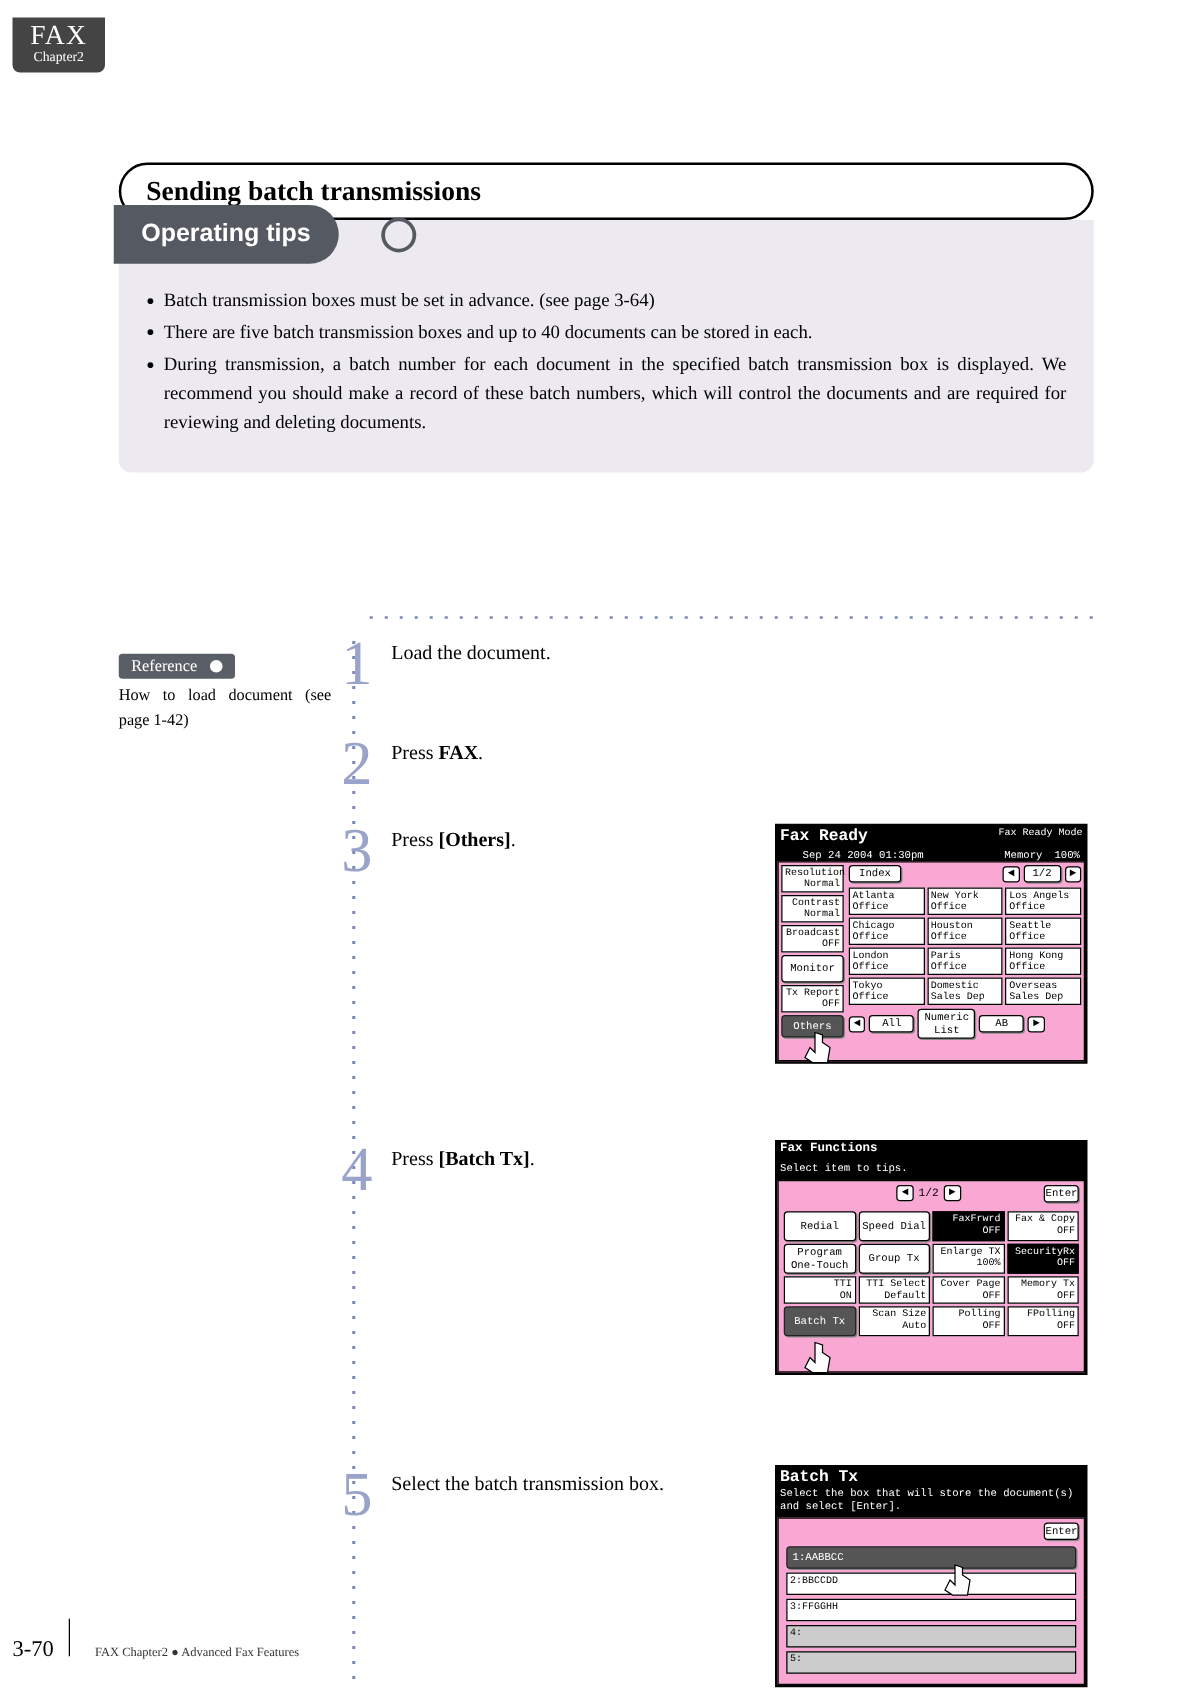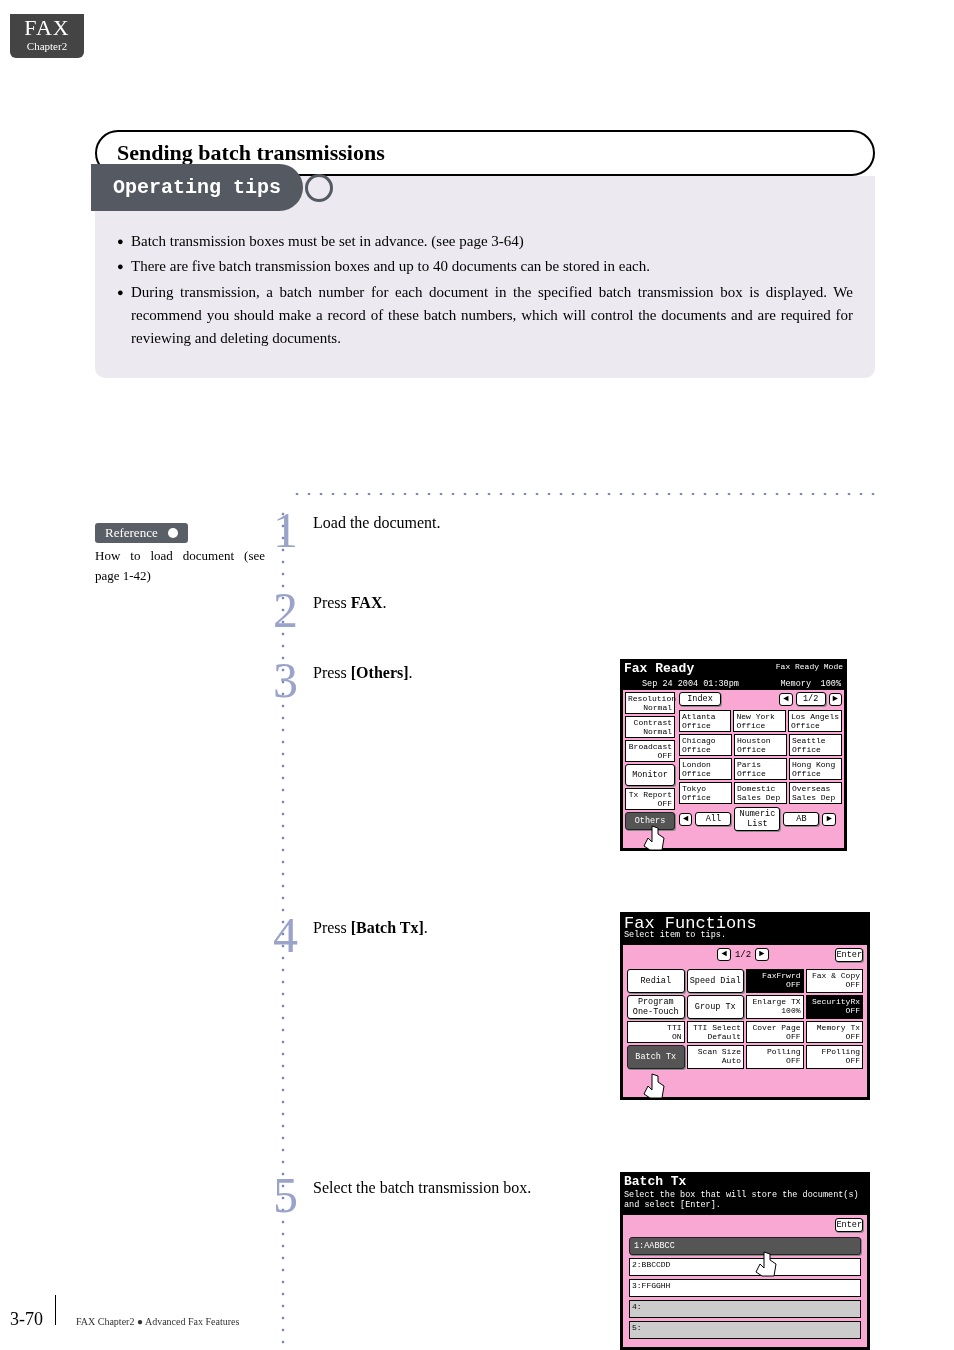--- a/index.html
+++ b/index.html
@@ -64,21 +64,21 @@
   .tips-header {
     position: absolute;
     top: -12px;
     left: -4px;
     background: #555a62;
     color: #fff;
     font-weight: bold;
     font-size: 20px;
     padding: 8px 22px;
     border-radius: 0 24px 24px 0;
-    font-family: Liberation Mono, monospace;
+    font-family: Liberation Sans, sans-serif;
   }
   .tips-dot {
     position: absolute;
     top: -2px;
     left: 210px;
     width: 22px;
     height: 22px;
     border: 3px solid #555a62;
     border-radius: 50%;
     background: #ece9f1;
@@ -178,21 +178,21 @@
   .arrowbtn {
     display:inline-block; background:#fff; color:#000; border:1px solid #000;
     padding:0 3px; font-size:9px; border-radius:3px; line-height:11px;
   }
   .hand {
     position: absolute;
   }
   .hand svg { overflow: visible; }
 
   
-  .s1 { left: 525px; top: 529px; width: 227px; height: 192px; }
+  .s1 { left: 525px; top: 529px; width: 250px; height: 192px; }
   
   .s2 { left: 525px; top: 782px; width: 250px; height: 188px; }
   
   .s3 { left: 525px; top: 1042px; width: 250px; height: 178px; }
 
   .footer {
     position: absolute;
     left: 10px;
     bottom: 20px;
     font-size: 13px;
@@ -358,21 +358,21 @@
         </div>
       </div>
       <div class="hand" style="left:18px;top:165px">
         <svg width="40" height="40">
             <path d="M14 2 L14 18 L10 14 L6 22 L12 26 L24 26 L26 14 L20 10 L20 4 Z" fill="#fff" stroke="#000" stroke-width="1"></path>
           </svg>
       </div>
     </div>
 
     <div class="screen s2">
-      <div style="position:absolute;left:4px;top:2px;font-size:17px;font-weight:normal">Fax Functions</div>
+      <div style="position:absolute;left:4px;top:2px;font-size:10px;font-weight:bold">Fax Functions</div>
       <div style="position:absolute;left:4px;top:18px;font-size:8.5px">Select item to tips.</div>
       <div class="whitebox" style="left:2px;top:32px;right:2px;bottom:2px;">
         <div style="position:absolute;left:0;right:4px;top:3px;display:flex;justify-content:center;gap:4px;align-items:center">
           <span class="arrowbtn">◄</span>
           <span style="font-size:9px">1/2</span>
           <span class="arrowbtn">►</span>
           <div style="position:absolute;right:0;" class="sbtn">Enter</div>
         </div>
         <div style="position:absolute;left:4px;right:4px;top:24px">
           <div class="row4">

